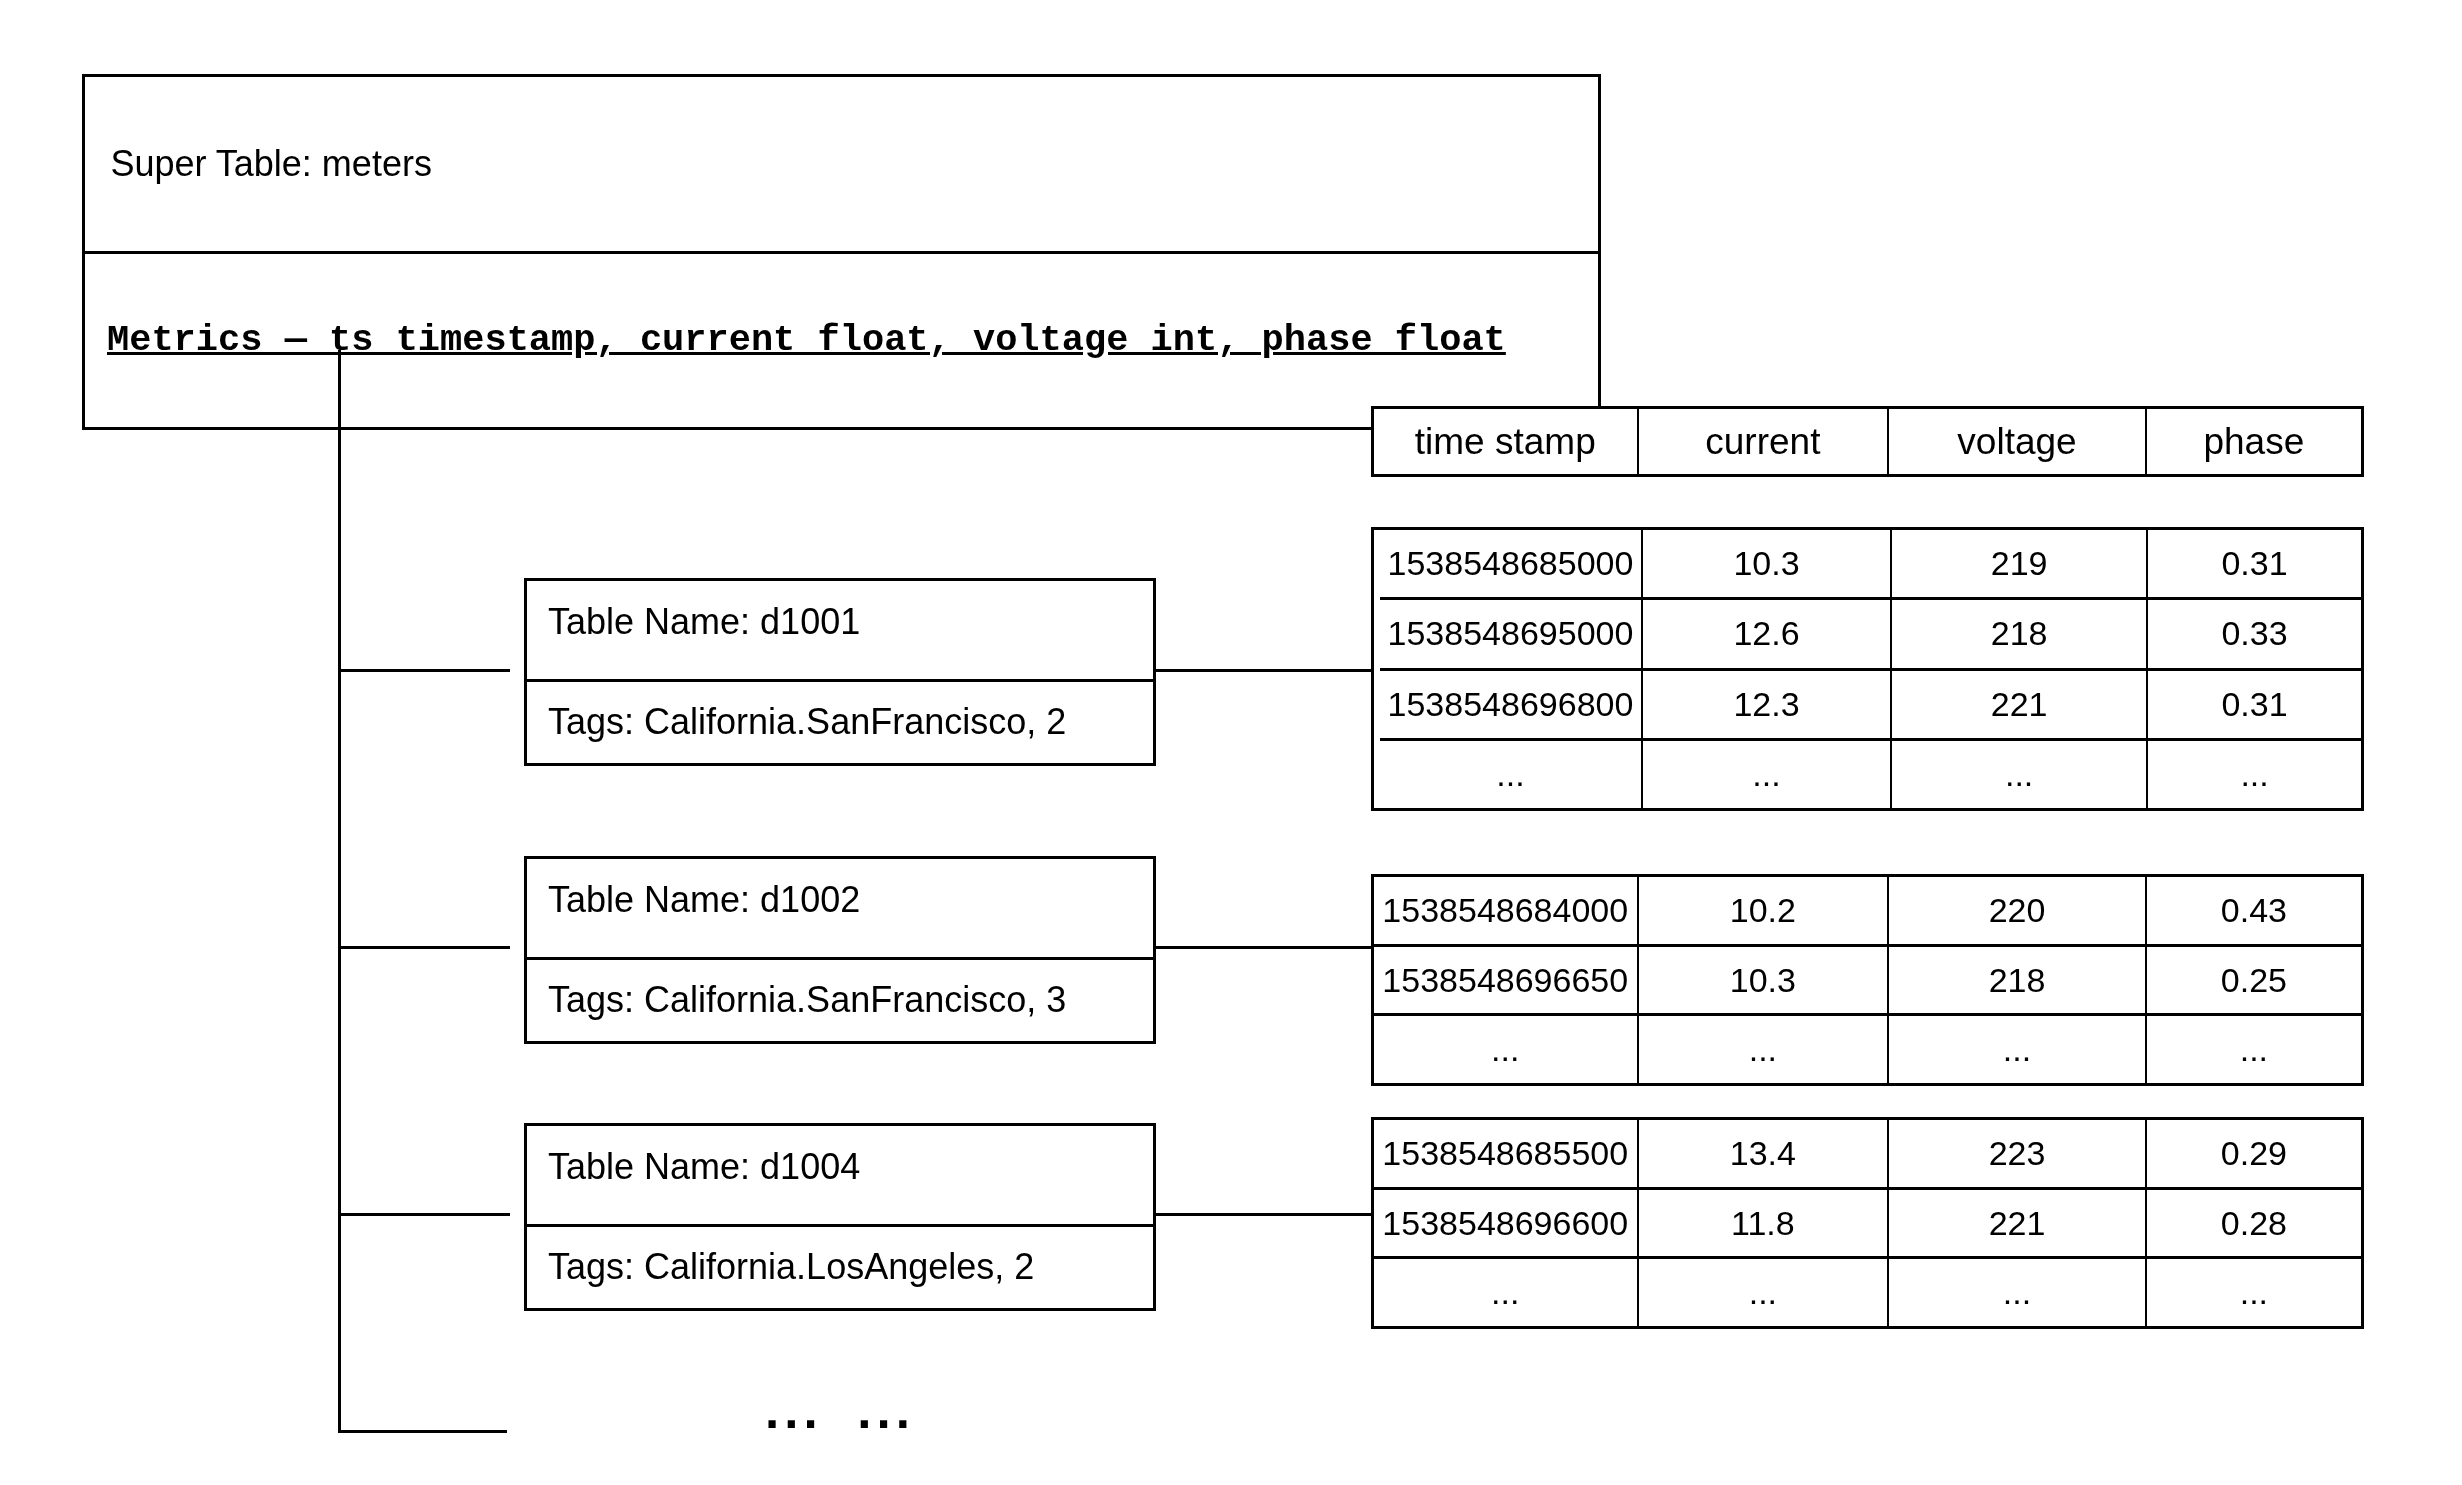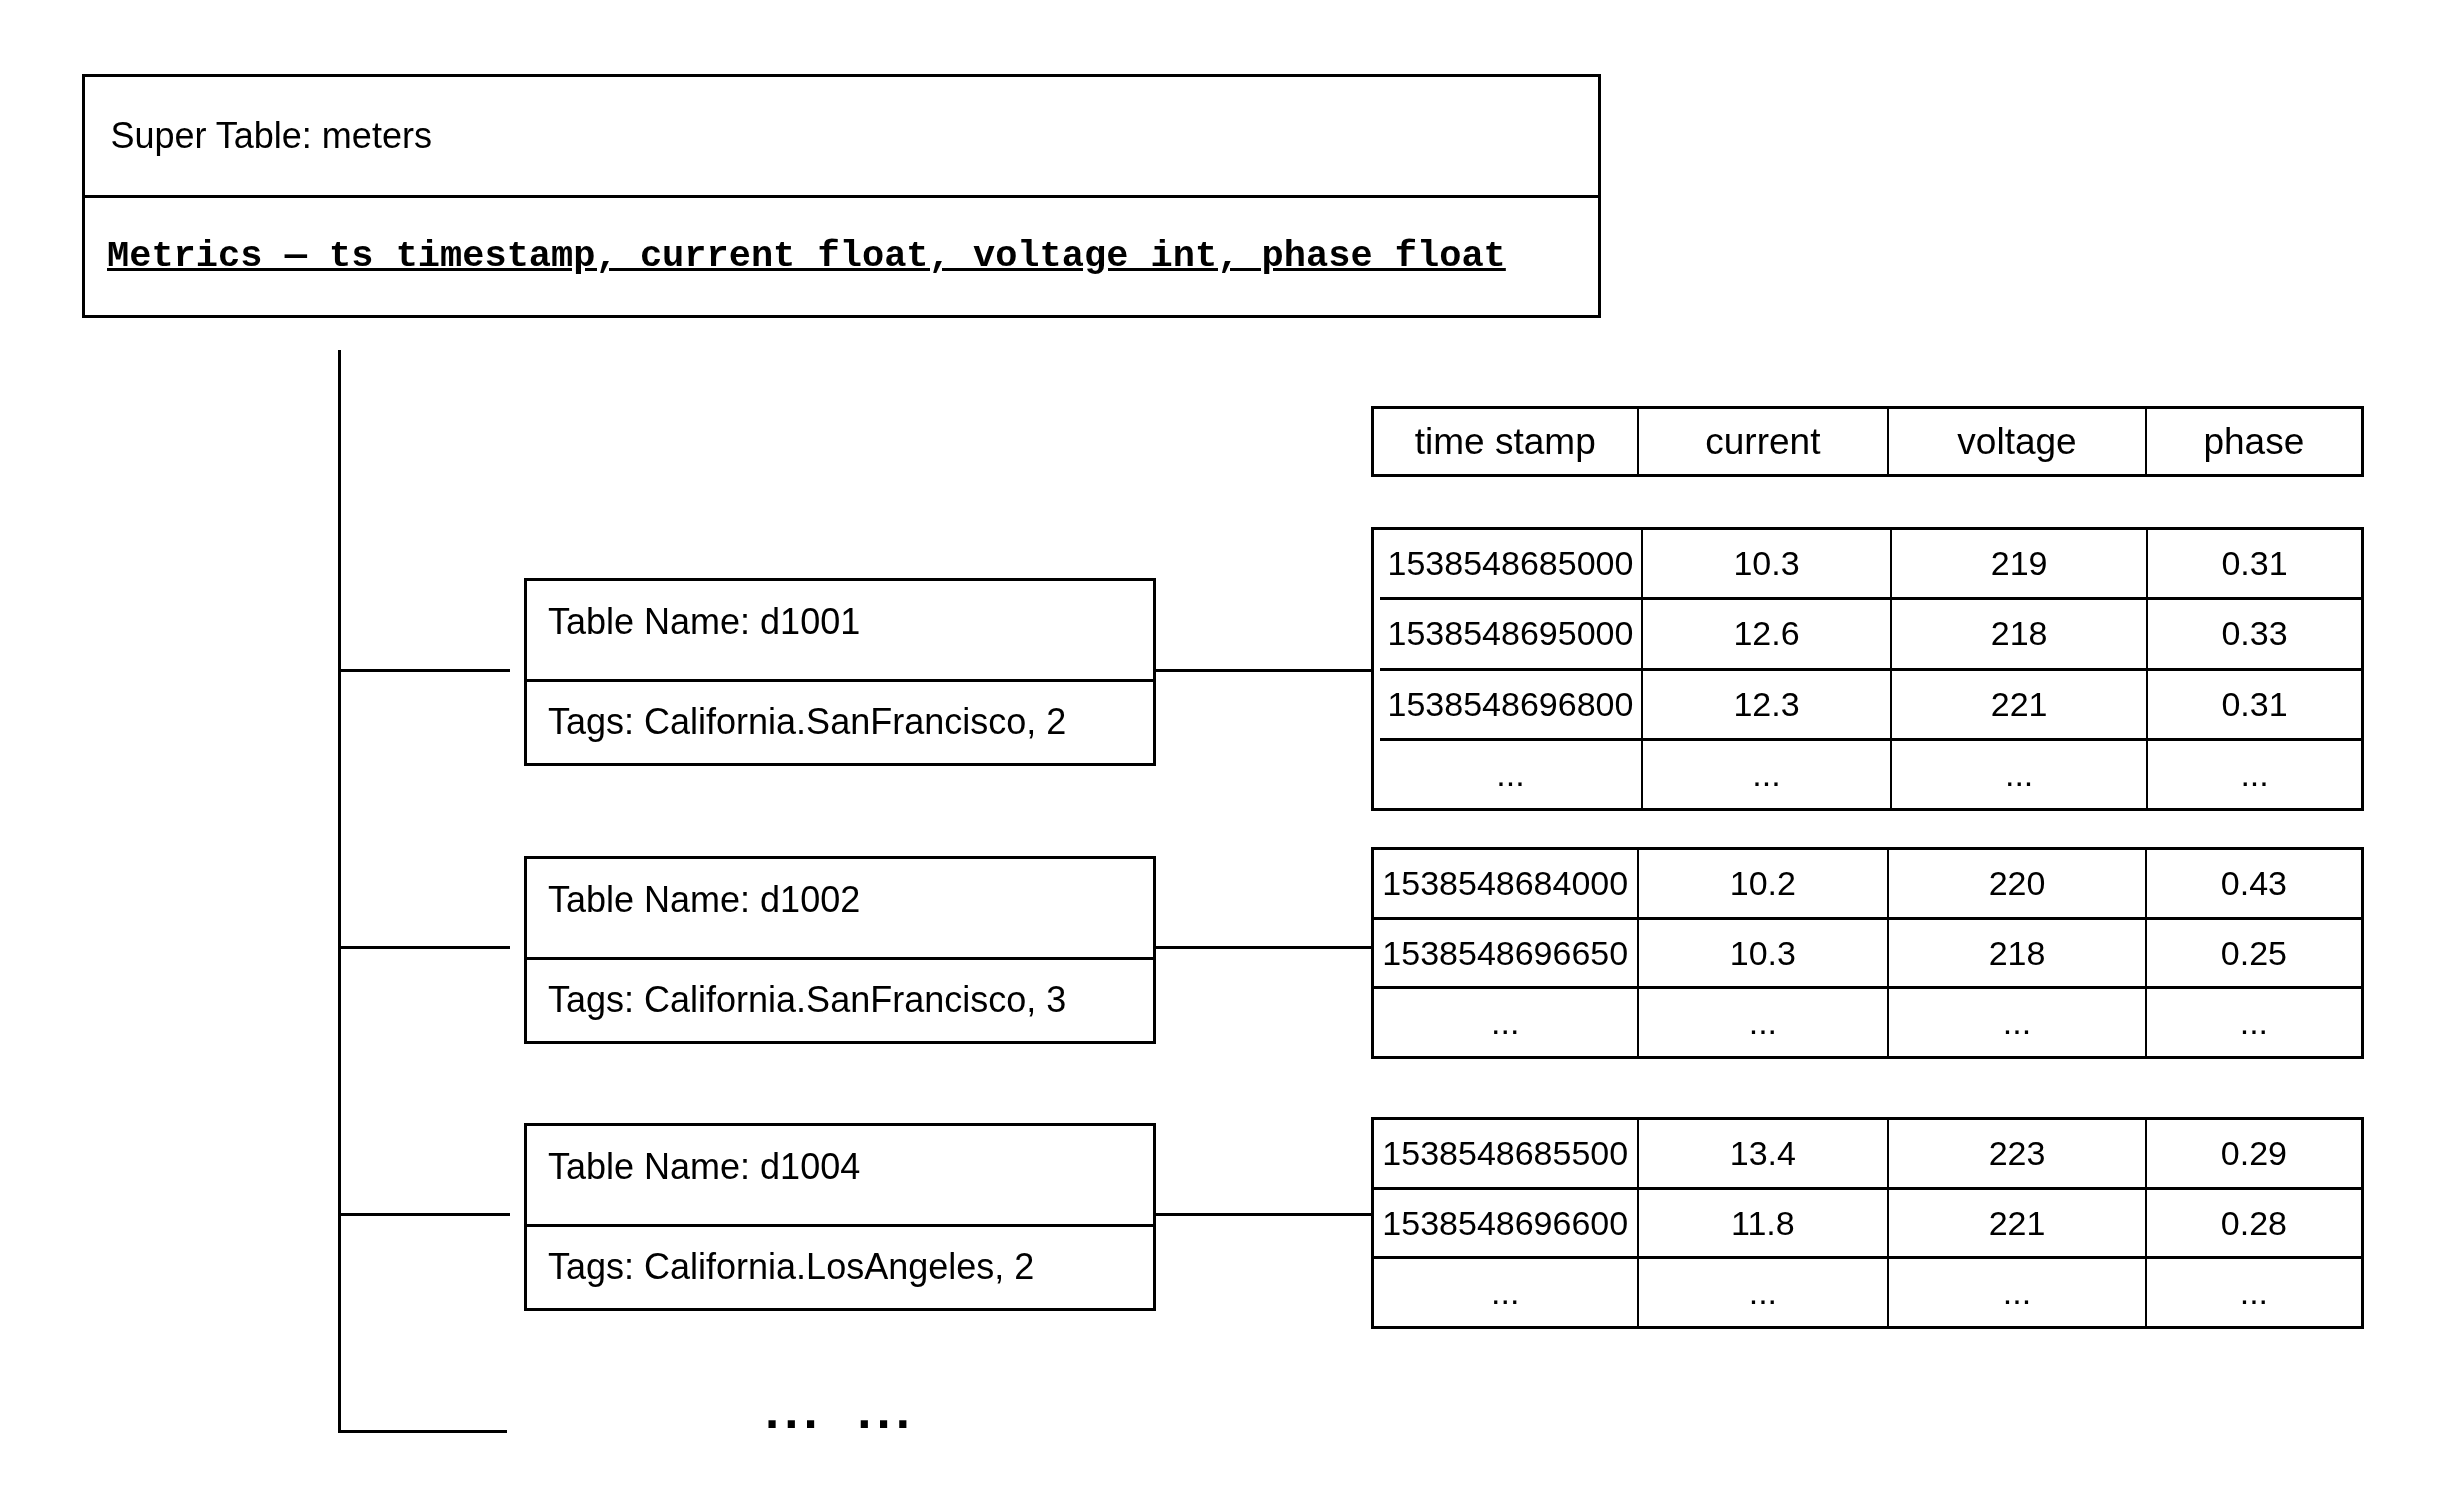--- a/index.html
+++ b/index.html
@@ -11,21 +11,21 @@
     color: #000000;
     font-family: "Liberation Sans", sans-serif;
     overflow: hidden;
   }
   .line { position: absolute; background: #000000; }
 
   
   .stbox {
     position: absolute;
     left: 82px; top: 74px;
-    width: 1519px; height: 244px;
+    width: 1519px; height: 356px;
     border: 3.4px solid #000000;
     box-sizing: border-box;
     display: flex; flex-direction: column;
     background: #ffffff;
   }
   .strow {
     flex: 1;
     display: flex; align-items: center;
     padding-left: 25.4px;
     font-size: 36px;
@@ -156,21 +156,21 @@
       <div class="dcell c3">0.31</div>
     </div>
     <div class="drow">
       <div class="dcell c0">...</div>
       <div class="dcell c1">...</div>
       <div class="dcell c2">...</div>
       <div class="dcell c3">...</div>
     </div>
   </div>
 
-  <div class="dtable" style="top:847px; height:212px;">
+  <div class="dtable" style="top:874px; height:212px;">
     <div class="drow">
       <div class="dcell c0">1538548684000</div>
       <div class="dcell c1">10.2</div>
       <div class="dcell c2">220</div>
       <div class="dcell c3">0.43</div>
     </div>
     <div class="drow">
       <div class="dcell c0">1538548696650</div>
       <div class="dcell c1">10.3</div>
       <div class="dcell c2">218</div>

